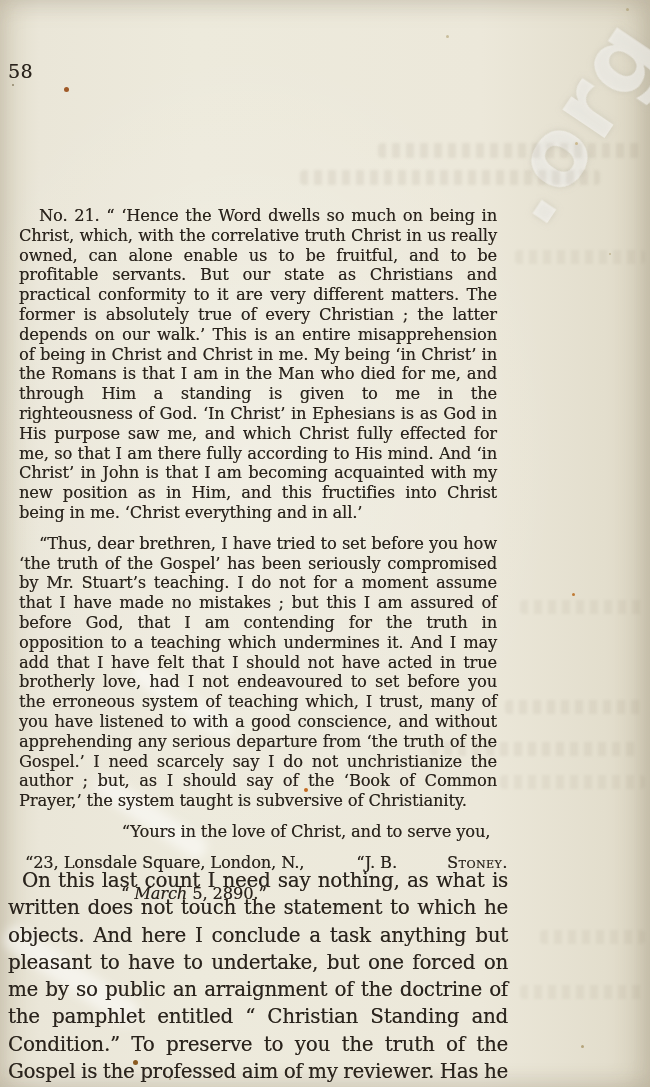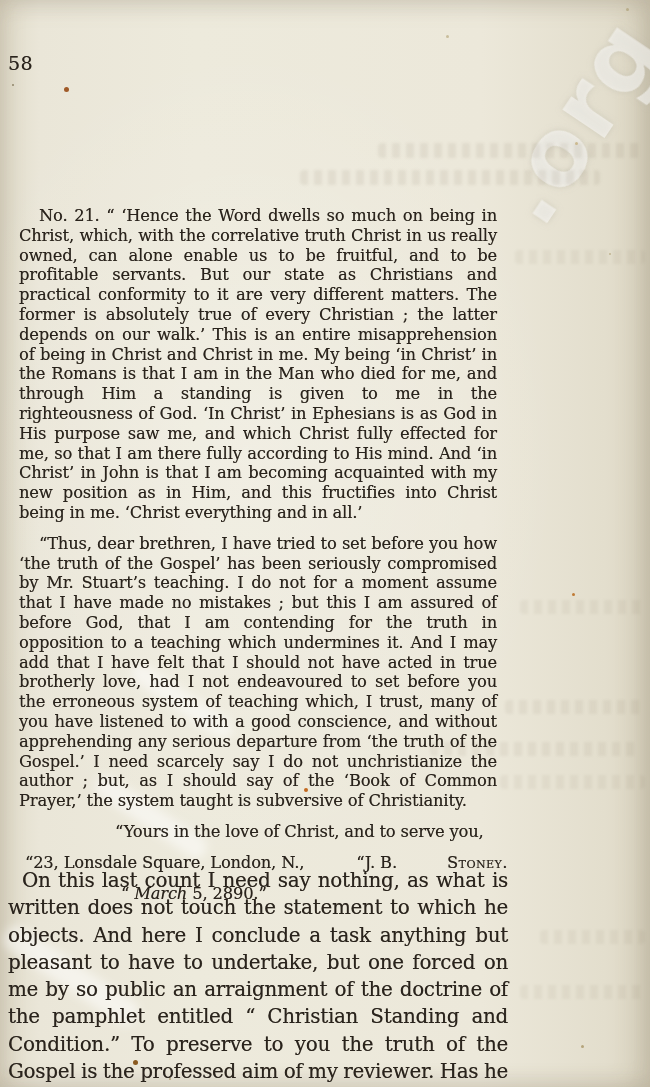--- a/index.html
+++ b/index.html
@@ -50,42 +50,42 @@
     opacity: .55;
     pointer-events: none;
   }
   .speck { position: absolute; border-radius: 50%; pointer-events: none; }
   
   .col { position: absolute; left: 8px; width: 500px; }
   .header {
     top: 52px;
     display: flex; align-items: baseline;
   }
-  .pgnum { font-size: 19px; letter-spacing: 0.5px; }
+  .pgnum { font-size: 19px; letter-spacing: 0.5px; margin-top: 8px; }
   .runtitle {
     flex: 1; text-align: center;
     font-size: 16.5px; letter-spacing: 1.8px; word-spacing: 5px;
     padding-right: 30px;
     white-space: nowrap;
   }
   .ink { text-shadow: 0.25px 0.25px 0.35px rgba(43,34,24,0.55); }
   .intro {
     top: 94px;
     font-size: 18.5px; line-height: 25.5px;
     letter-spacing: -0.2px; word-spacing: 0.5px;
     text-align: justify;
   }
   .letter {
     top: 195px;
     font-size: 16.2px; line-height: 19.8px;
     letter-spacing: -0.1px;
     text-align: justify;
   }
   .letter p { margin: 11px; text-indent: 20px; }
-  .salutation { margin-top: 7px; text-indent: 0; padding-left: 76px; text-align: left; }
+  .salutation { margin-top: 7px; text-indent: 0; padding-left: 76px; text-align: center; }
   .sigrow {
     display: flex; justify-content: space-between;
     margin-top: 7px; padding-left: 17px;
     text-align: left;
     gap: 33px;
   }
   .sc { font-variant: small-caps; letter-spacing: 0.5px; margin-left: 45px; }
   .dateline { margin-top: 6px; padding-left: 82px; text-align: left; }
   .it { font-style: italic; }
   .closing {

